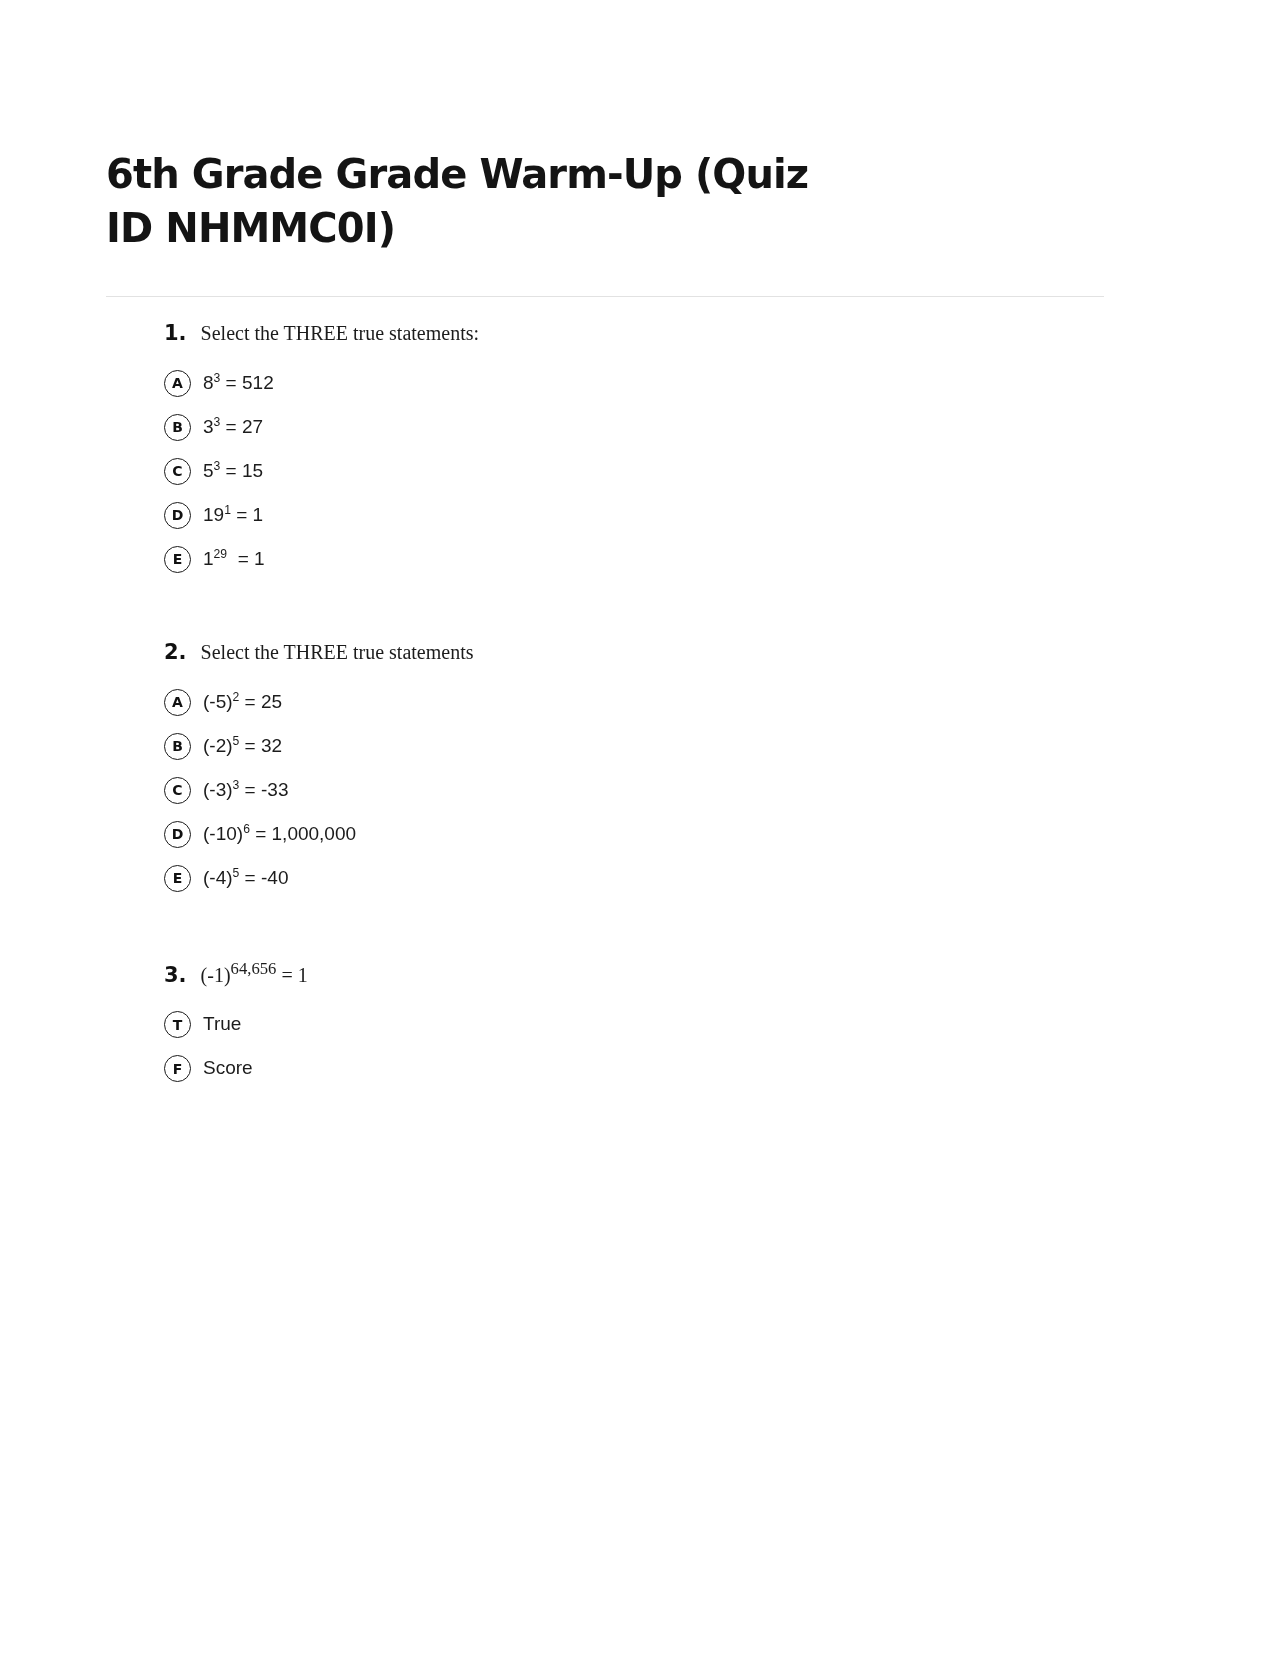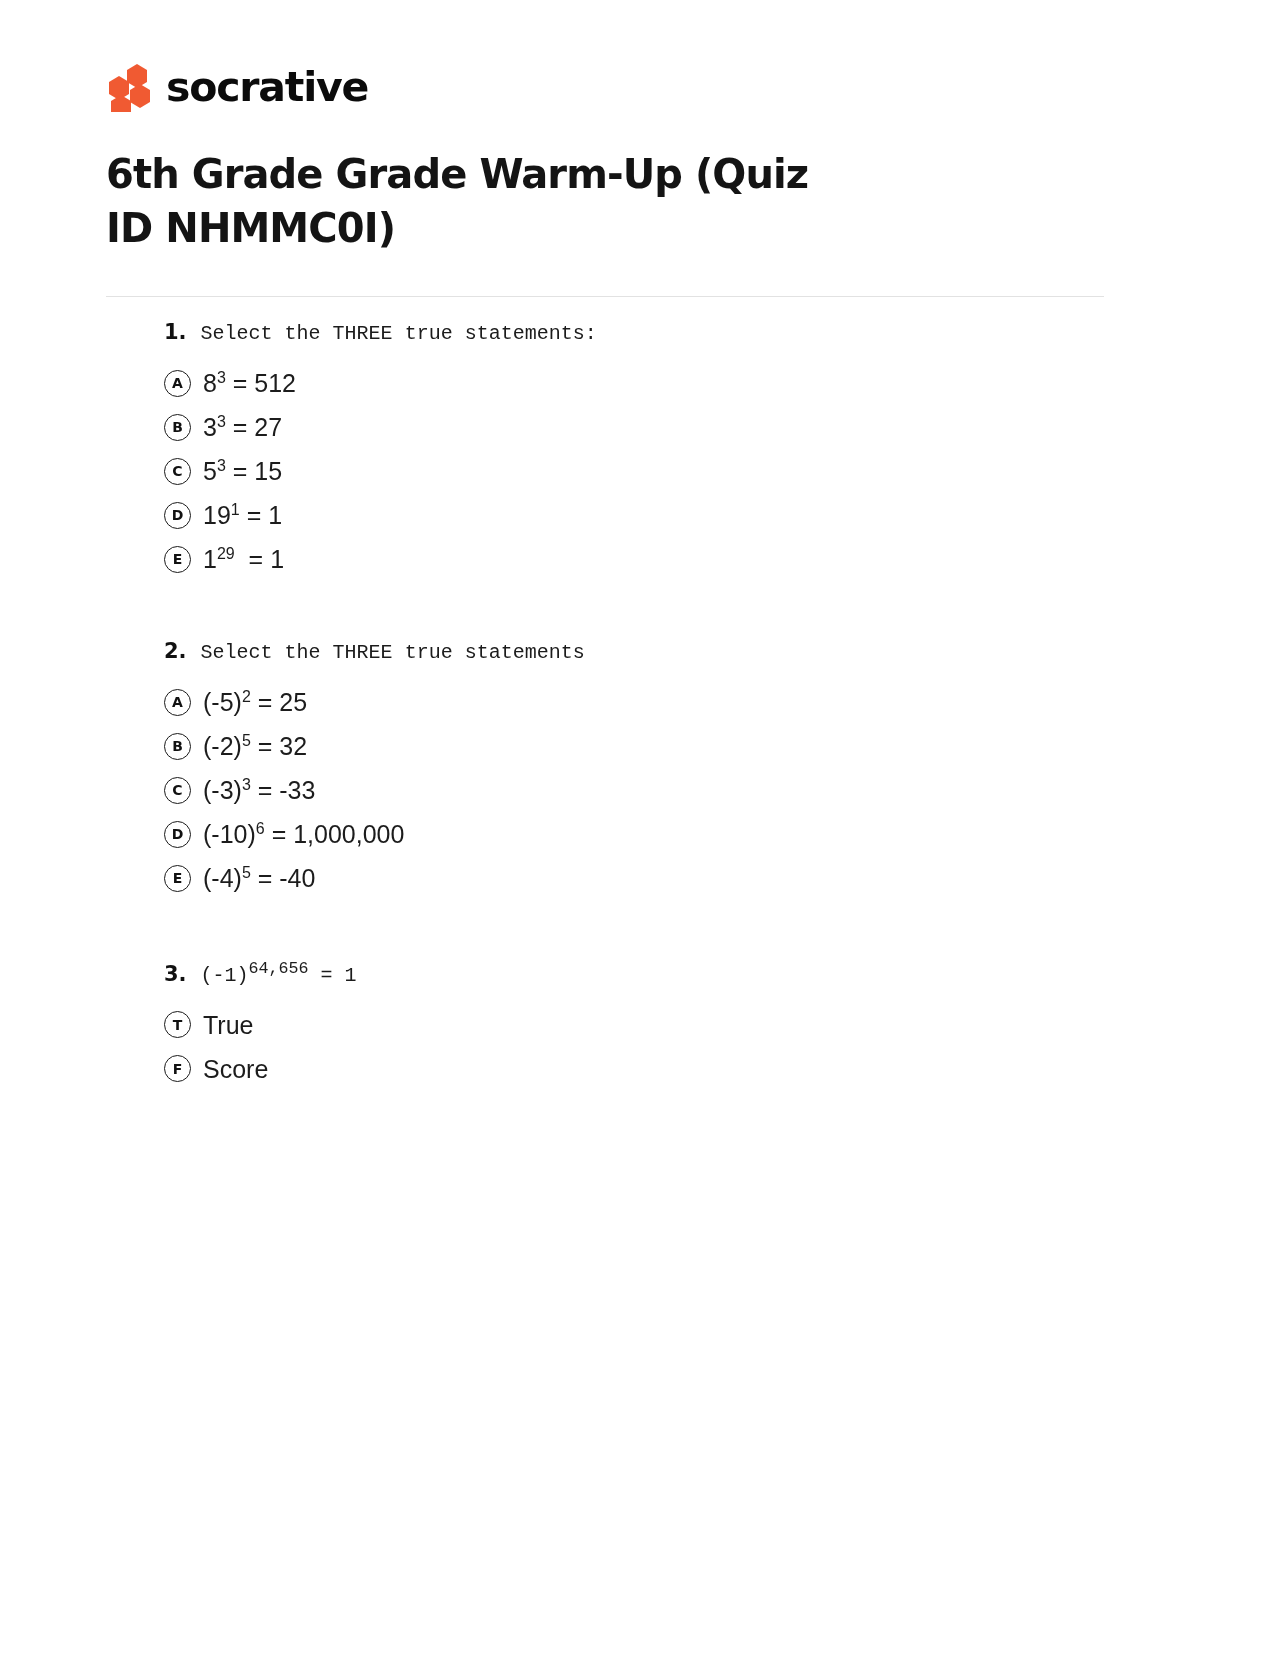--- a/index.html
+++ b/index.html
@@ -136,21 +136,21 @@
     font-weight: 700;
     color: #111;
     min-width: 22px;
     text-align: right;
     line-height: 1.2;
   }
   .q-text {
     font-size: 20px;
     color: #1c1c1c;
     line-height: 1.35;
-    font-family: Liberation Mono, monospace;
+    font-family: Liberation Serif, serif;
   }
 
   .choices {
     margin: 0;
     padding: 0;
     list-style: none;
   }
   .choice {
     display: flex;
     align-items: center;
@@ -167,49 +167,40 @@
     display: flex;
     align-items: center;
     justify-content: center;
     font-family: "DejaVu Sans", sans-serif;
     font-size: 14px;
     font-weight: 700;
     color: #111;
     line-height: 1;
   }
   .choice-text {
-    font-size: 25px;
+    font-size: 19px;
     color: #1c1c1c;
     font-family: "Liberation Sans", sans-serif;
     line-height: 1.2;
     white-space: pre;
   }
   .choice-text sup {
     font-size: 0.64em;
     vertical-align: super;
     line-height: 0;
   }
 </style>
 </head>
 <body>
 
 <div class="page">
   <div class="content">
 
     <div class="header">
 
-      <div class="brand">
-        <svg class="brand-mark" viewBox="0 0 46 50">
-          <polygon points="31,2 41,8 41,20 31,26 21,20 21,8" fill="#f05a32"></polygon>
-          <polygon points="13,14 23,20 23,32 13,38 3,32 3,20" fill="#f05a32"></polygon>
-          <polygon points="34,22 44,28 44,40 34,46 24,40 24,28" fill="#f05a32"></polygon>
-          <polygon points="15,33 25,39 25,51 15,57 5,51 5,39" fill="#f05a32"></polygon>
-        </svg>
-        <span class="brand-name">socrative</span>
-      </div>
 
 
       <h1 class="title">6th Grade Grade Warm-Up (Quiz ID NHMMC0I)</h1>
 
       <div class="rule"></div>
     </div>
 
     <div class="questions">
 
       <div class="question">

